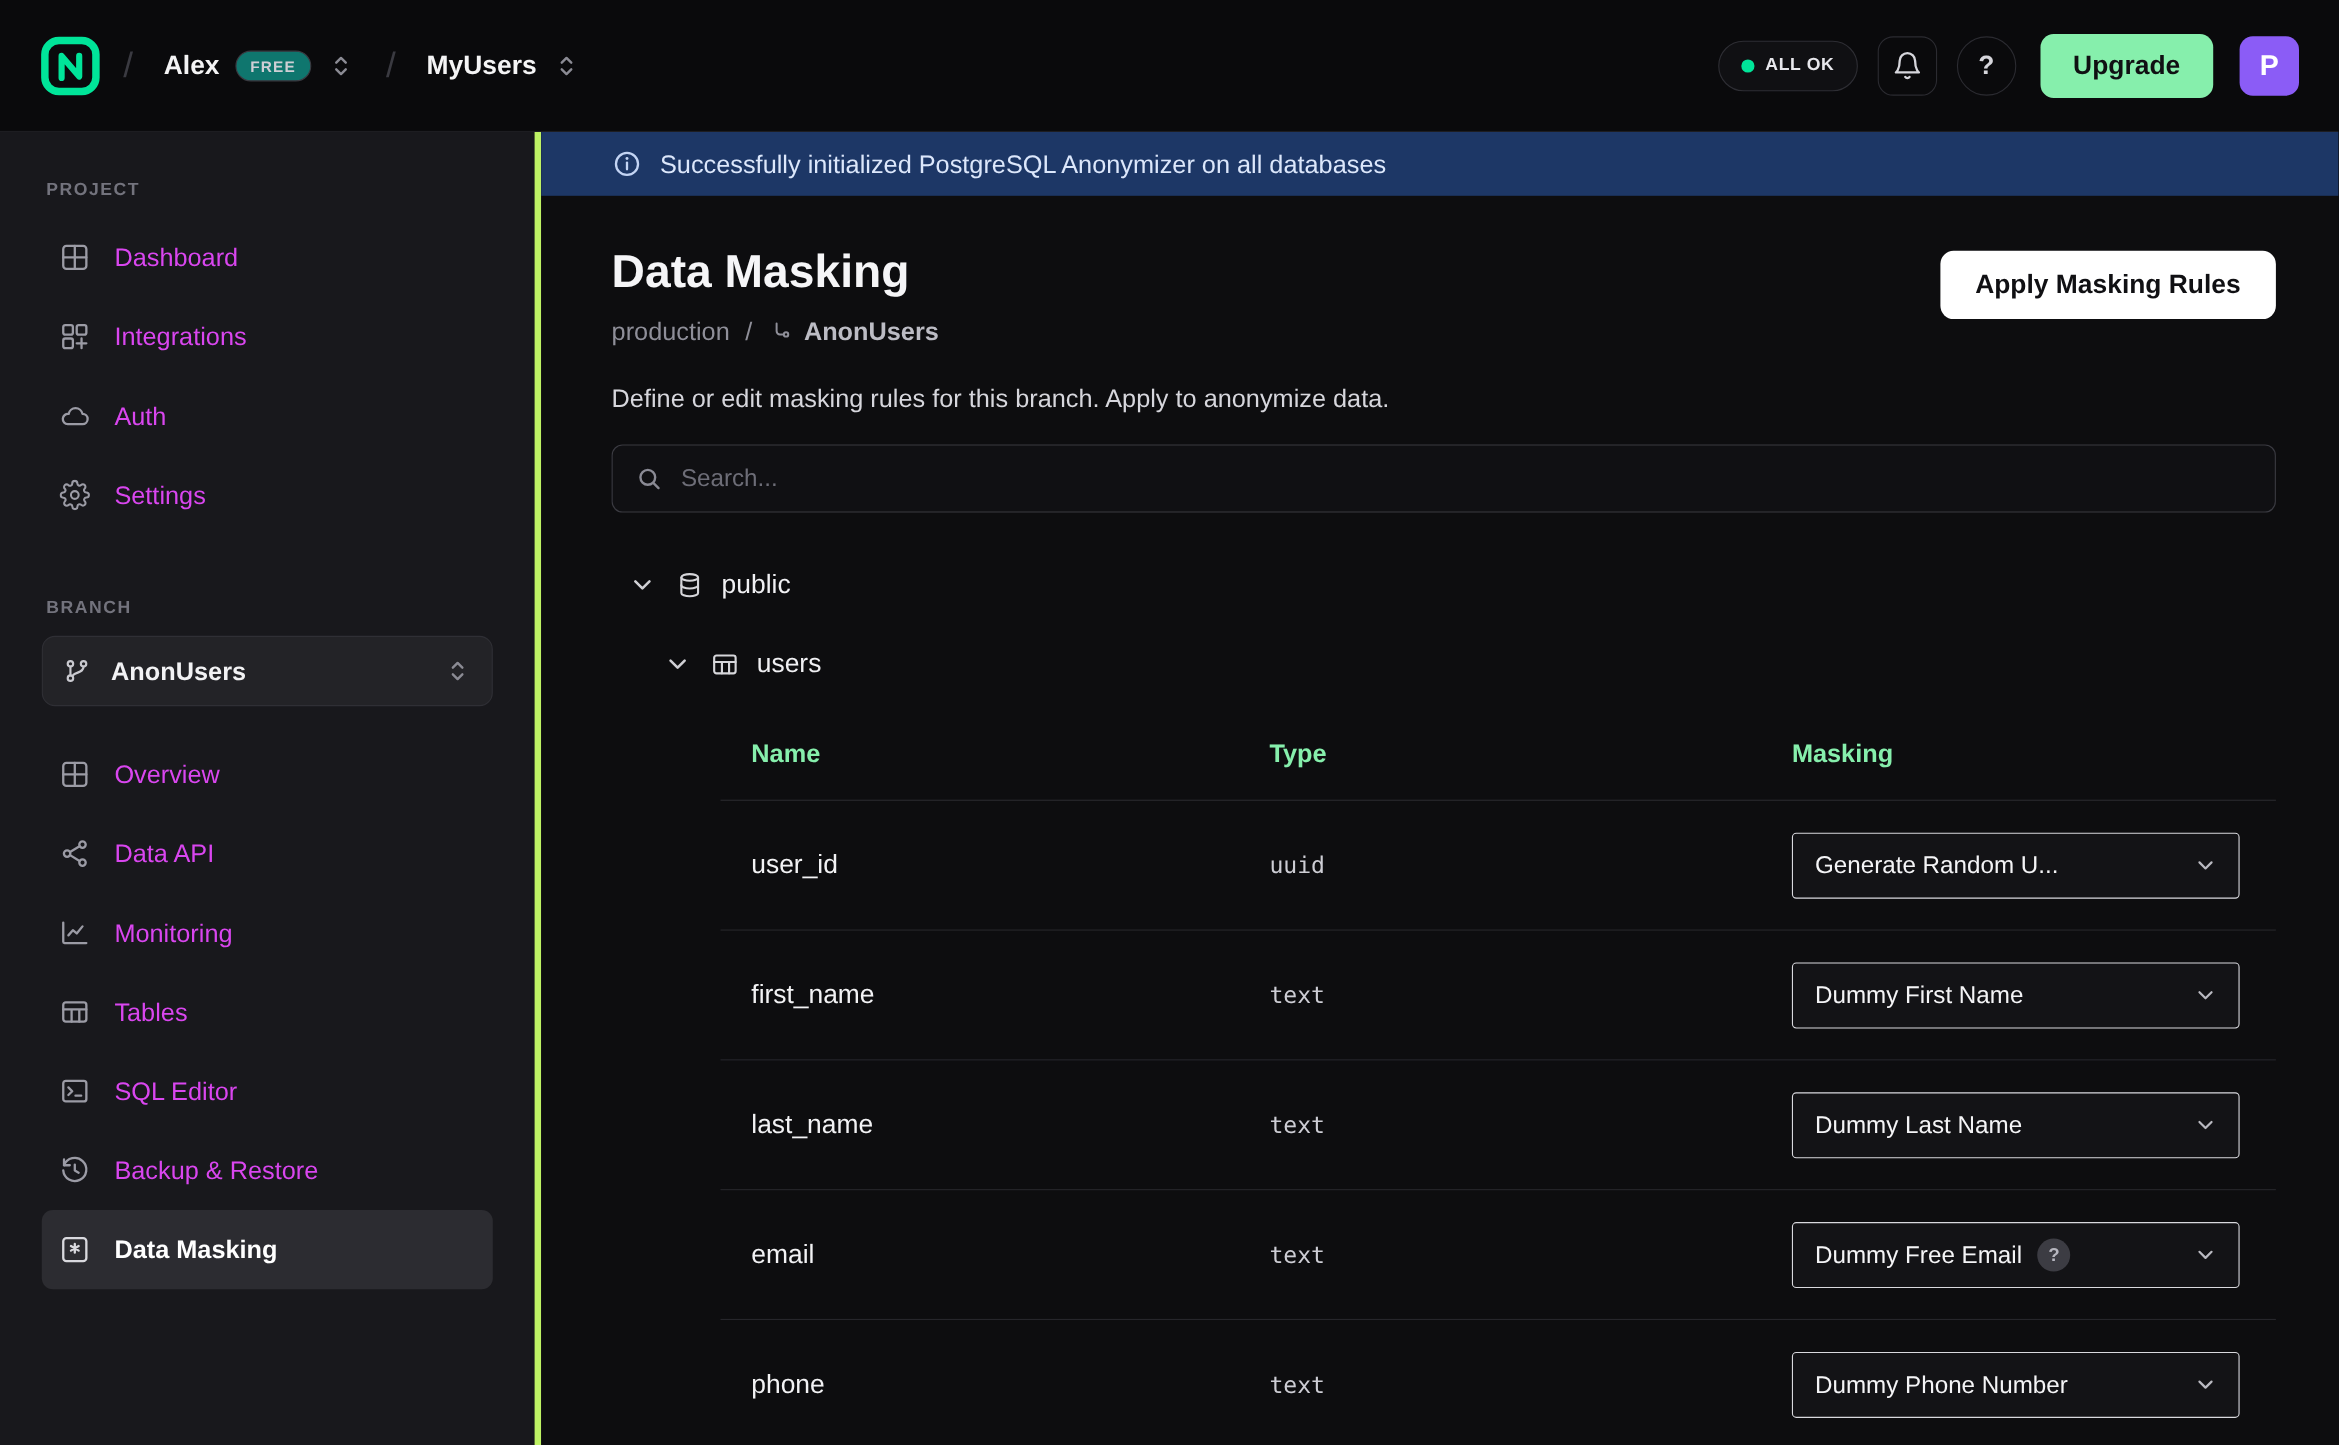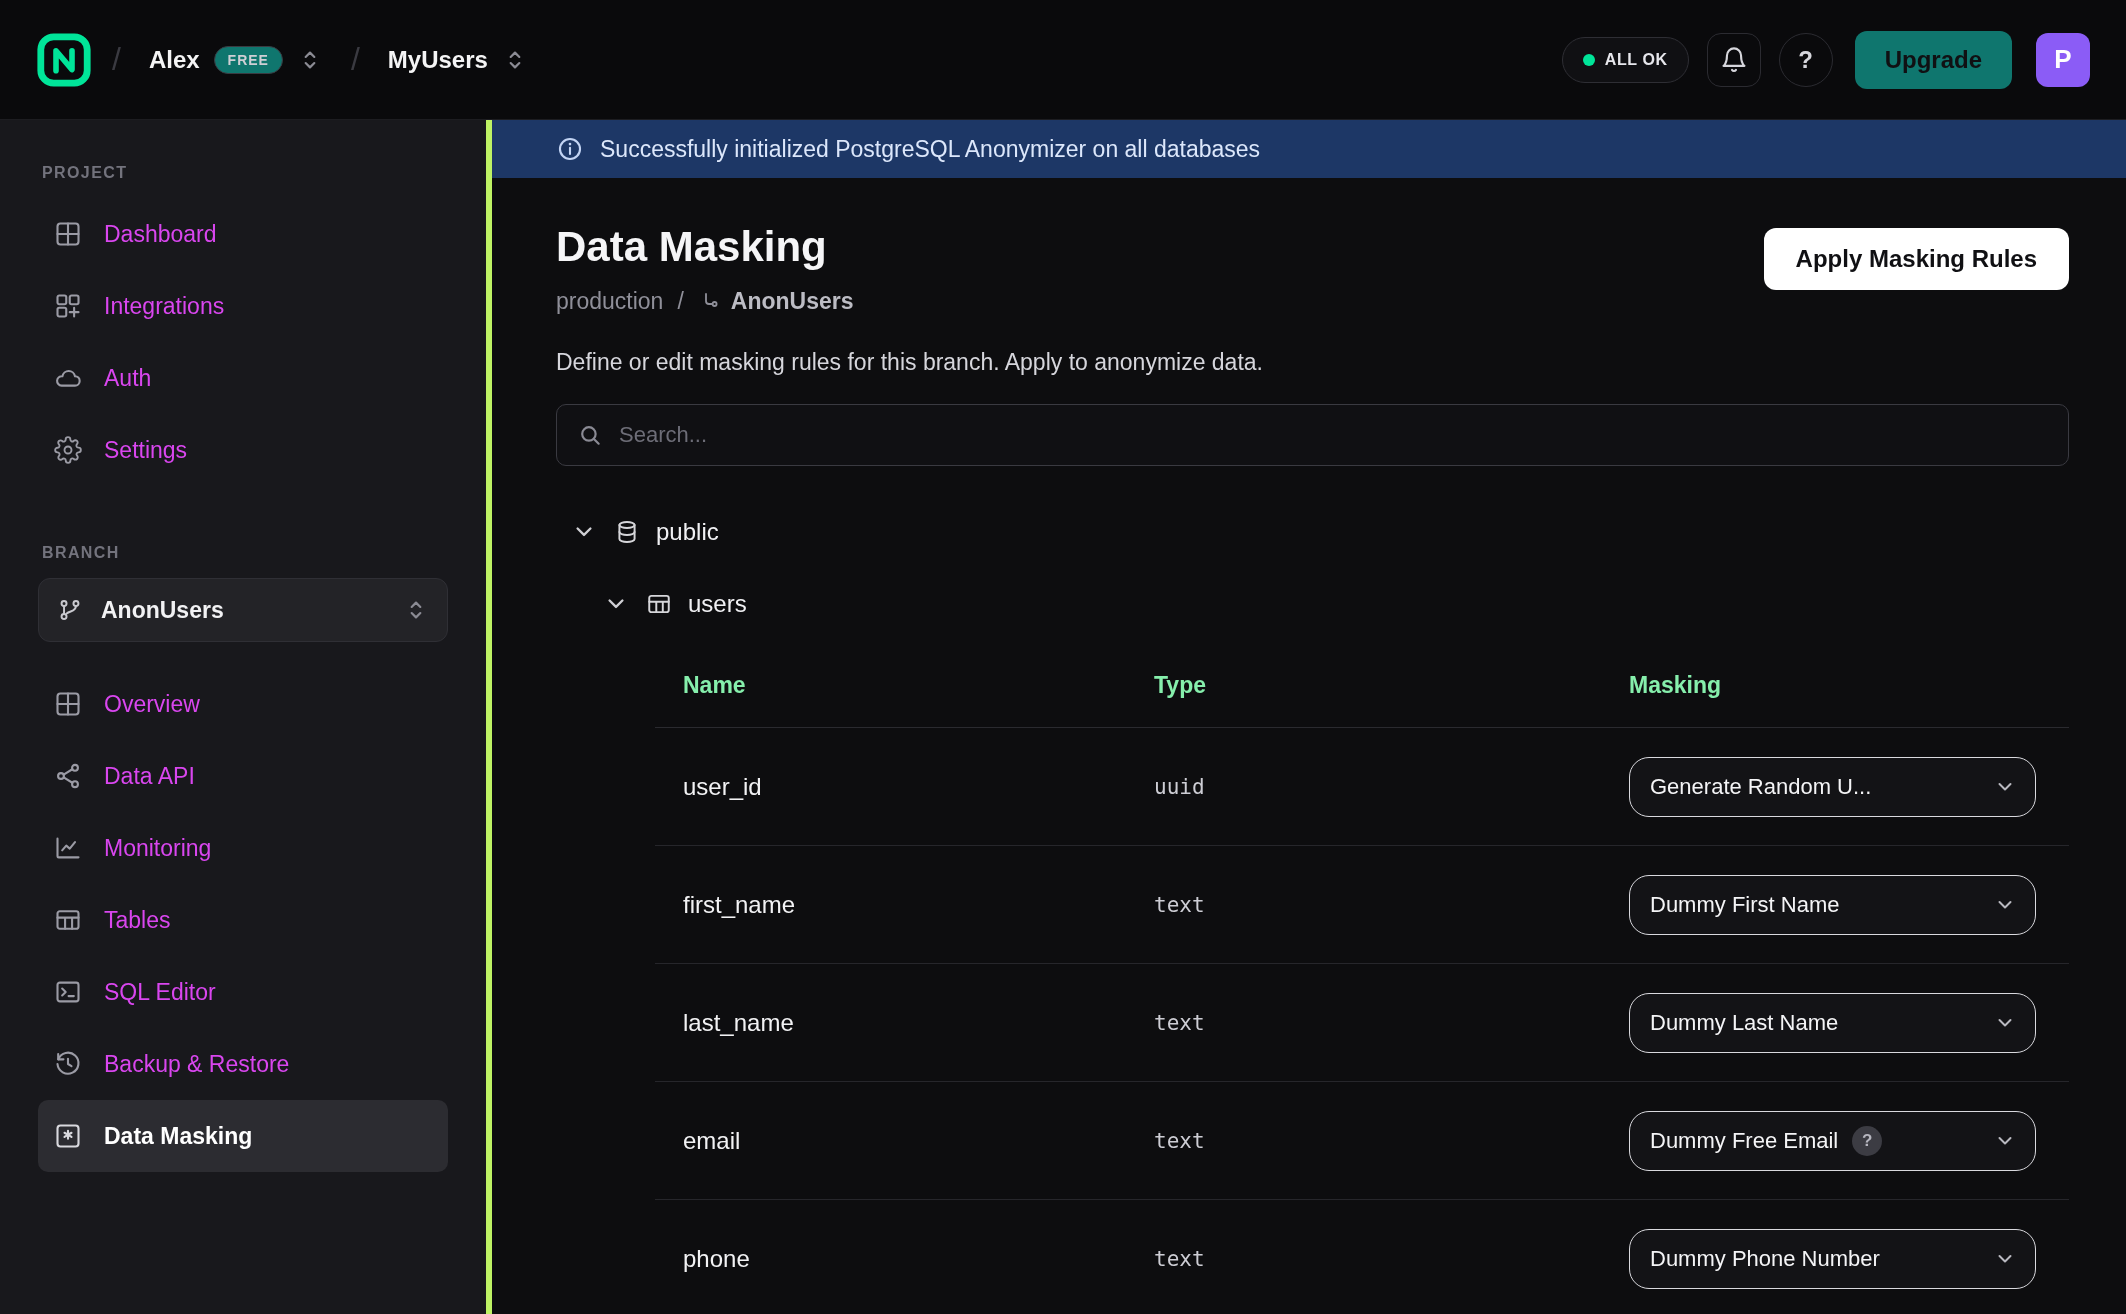--- a/index.html
+++ b/index.html
@@ -36,21 +36,21 @@
     font-family:inherit; cursor:pointer;
   }
   .dot { width:12px; height:12px; border-radius:50%; background:#00e599; }
   .icon-btn {
     width:54px; height:54px; border-radius:14px; border:1px solid #2b2b31;
     background:transparent; color:#d6d6dc; display:flex; align-items:center;
     justify-content:center; cursor:pointer;
   }
   .icon-btn.help { border-radius:50%; font-size:24px; font-weight:600; font-family:inherit; }
   .upgrade-btn {
-    height:58px; padding:0 30px; border-radius:12px; background:#0f766e;
+    height:58px; padding:0 30px; border-radius:12px; background:#86efac;
     color:#101013; font-size:24px; font-weight:600; border:none; cursor:pointer;
     font-family:inherit; margin-left:4px;text-align:center;
   }
   .avatar {
     width:54px; height:54px; border-radius:12px; background:#8b5cf6; color:#fff;
     display:flex; align-items:center; justify-content:center; font-size:26px;
     font-weight:700; cursor:pointer; margin-left:6px;
   }
 
   
@@ -121,21 +121,21 @@
   .tree-row.lvl2 { margin-left:46px; margin-top:32px; }
 
   .mask-table { margin:48px 0 0 99px; }
   .t-head, .t-row { display:grid; grid-template-columns:499px 475px 1fr; align-items:center; }
   .t-head { padding-bottom:28px; border-bottom:1px solid #2a2a2f; color:#86efac; font-weight:700; font-size:23px; }
   .t-head .h-name { padding-left:28px; }
   .t-row { height:118px; border-bottom:1px solid #26262b; }
   .cell-name { padding-left:28px; font-size:24px; color:#f2f2f4; }
   .cell-type { font-family:"DejaVu Sans Mono", monospace; font-size:21px; color:#cdcdd4; }
   .dropdown {
-    width:407px; height:60px; border:1px solid #d9d9de; border-radius:20px;
+    width:407px; height:60px; border:1px solid #d9d9de; border-radius:4px;
     background:#131316; display:flex; align-items:center; gap:14px;
     padding:0 18px 0 20px; color:#f4f4f6; font-size:22px; cursor:pointer;
     font-family:inherit; text-align:left;
   }
   .dropdown .dd-label { white-space:nowrap; overflow:hidden; text-overflow:ellipsis; }
   .dropdown .chev { margin-left:auto; color:#b9b9c0; flex:none; }
   .help-badge {
     width:30px; height:30px; border-radius:50%; background:#3c3c43; color:#b6b6bf;
     font-size:17px; font-weight:700; display:flex; align-items:center; justify-content:center; flex:none;
   }

